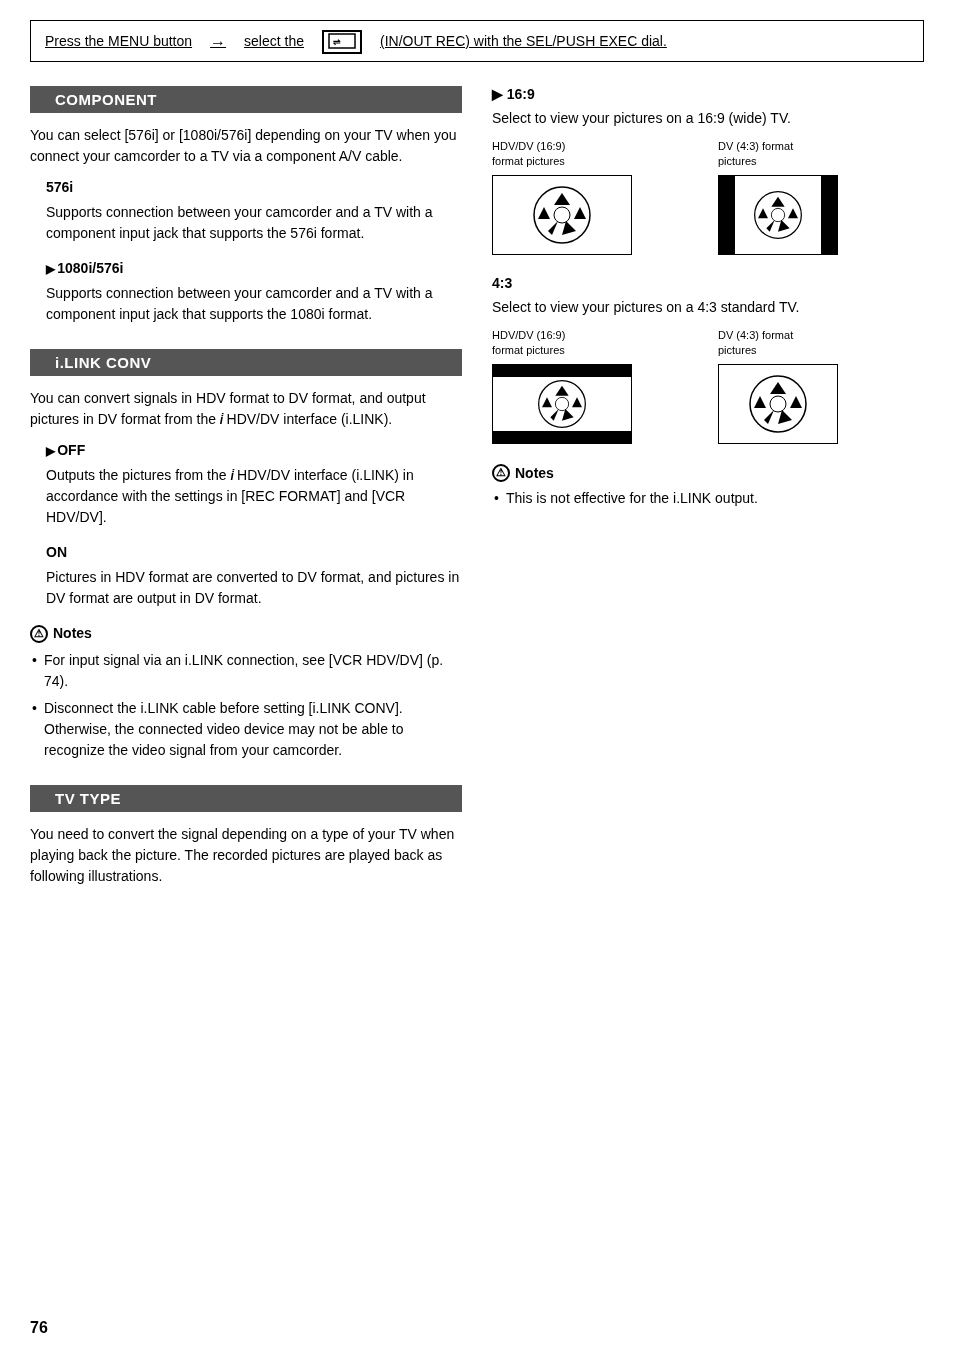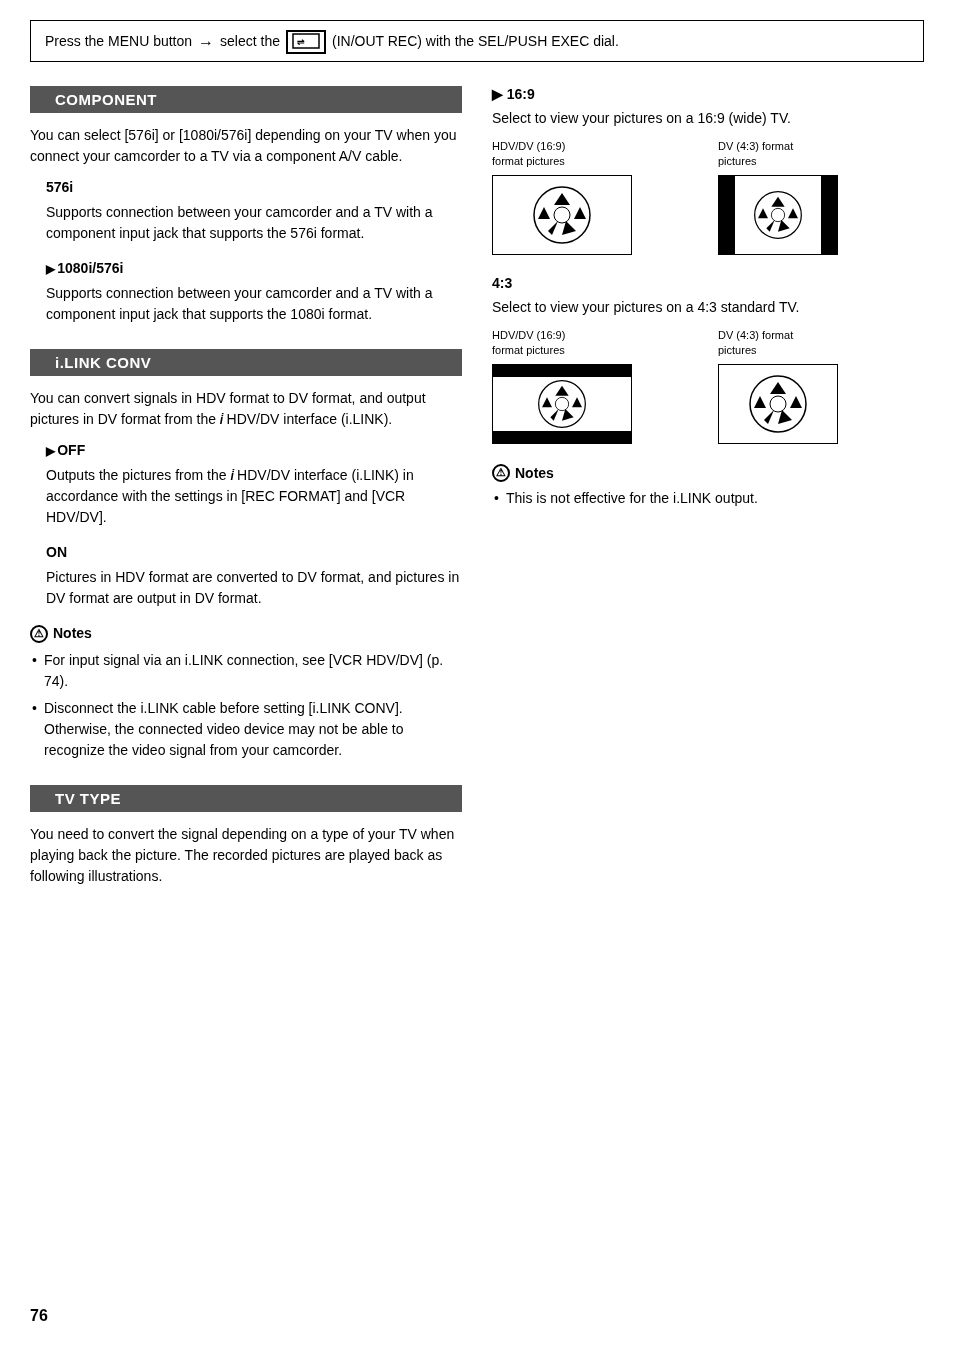--- a/index.html
+++ b/index.html
@@ -13,21 +13,22 @@
       padding: 20px 30px;
     }
 
     .top-instruction {
       border: 1.5px solid #000;
       padding: 8px 14px;
       margin-bottom: 24px;
       font-size: 14px;
       display: flex;
       align-items: center;
-      gap: 6px;
+      gap: 18px;
+      text-decoration: underline;
     }
 
     .arrow-icon {
       display: inline-block;
       font-size: 16px;
     }
 
     .rec-icon {
       display: inline-block;
       border: 2px solid #000;
@@ -238,21 +239,21 @@
       background: #000;
       z-index: 1;
     }
     .pillarbox::before { left: 0; }
     .pillarbox::after { right: 0; }
 
     .page-number {
       font-weight: bold;
       font-size: 16px;
       position: absolute;
-      bottom: 32px;
+      bottom: 20px;
       left: 30px;
     }
 
     .ilink-icon {
       font-style: italic;
       font-weight: bold;
       font-size: 12px;
     }
 
     

